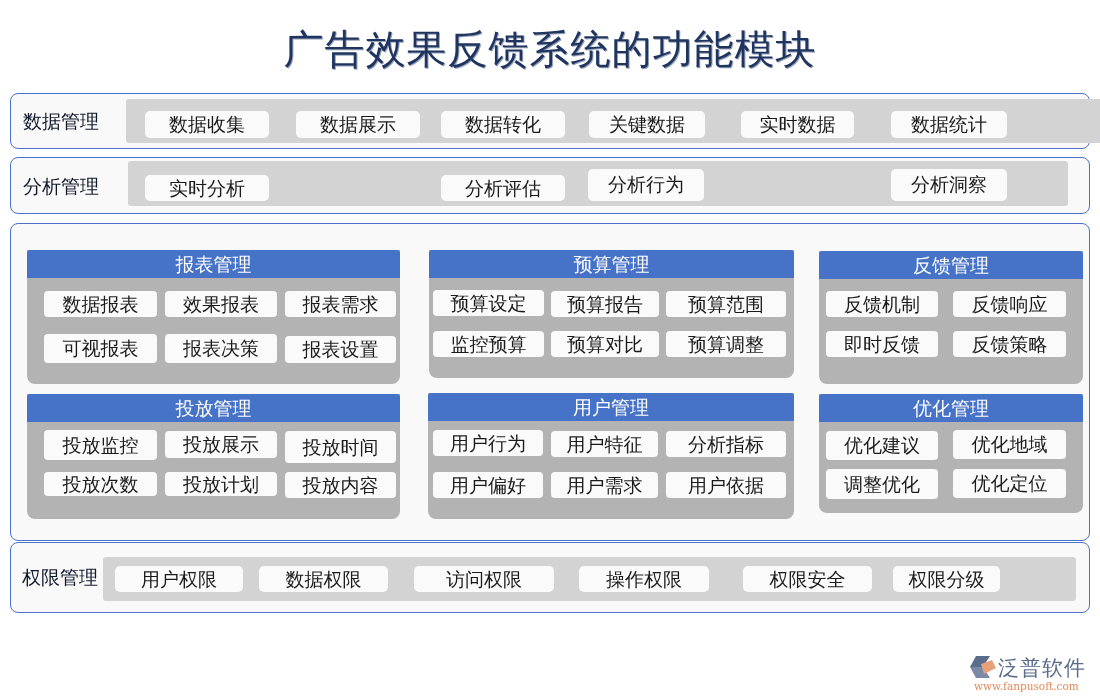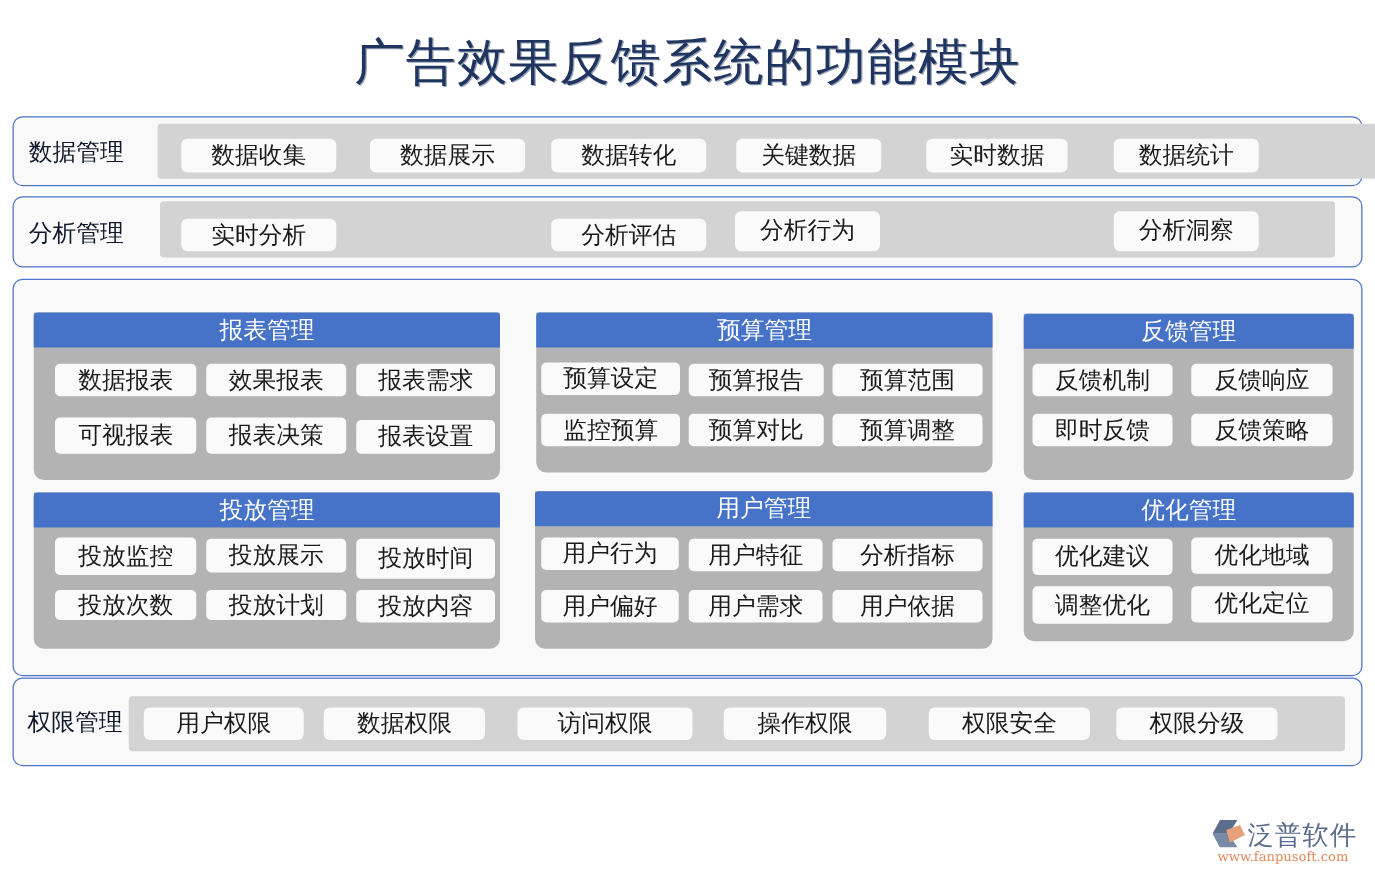--- a/index.html
+++ b/index.html
@@ -146,21 +146,21 @@
 </div>
 
 <div class="row-panel" style="top:542px;height:71px;">
   <div class="row-label" style="top:22px;left:11px;">权限管理</div>
   <div class="row-strip" style="left:92px;top:14px;width:973px;height:44px;">
     <div class="chip" style="left:12px;top:9px;width:128px;height:26px;line-height:26px;">用户权限</div>
     <div class="chip" style="left:156px;top:9px;width:129px;height:26px;line-height:26px;">数据权限</div>
     <div class="chip" style="left:311px;top:9px;width:140px;height:26px;line-height:26px;">访问权限</div>
     <div class="chip" style="left:476px;top:9px;width:130px;height:26px;line-height:26px;">操作权限</div>
     <div class="chip" style="left:640px;top:9px;width:129px;height:26px;line-height:26px;">权限安全</div>
-    <div class="chip" style="left:790px;top:9px;width:129px;height:26px;line-height:26px;">权限分级</div>
+    <div class="chip" style="left:790px;top:9px;width:107px;height:26px;line-height:26px;">权限分级</div>
   </div>
 </div>
 
 <div class="logo">
   <svg class="logo-mark" viewBox="0 0 26 22">
     <polygon points="6,0 20,0 13,11 0,11" fill="#5a6d8c"></polygon>
     <polygon points="0,11 13,11 20,22 6,22" fill="#7a8aa6"></polygon>
     <polygon points="11,8 22,4 26,12 14,18" fill="#e8a07a"></polygon>
   </svg>
   <div class="logo-name">泛普软件</div>

